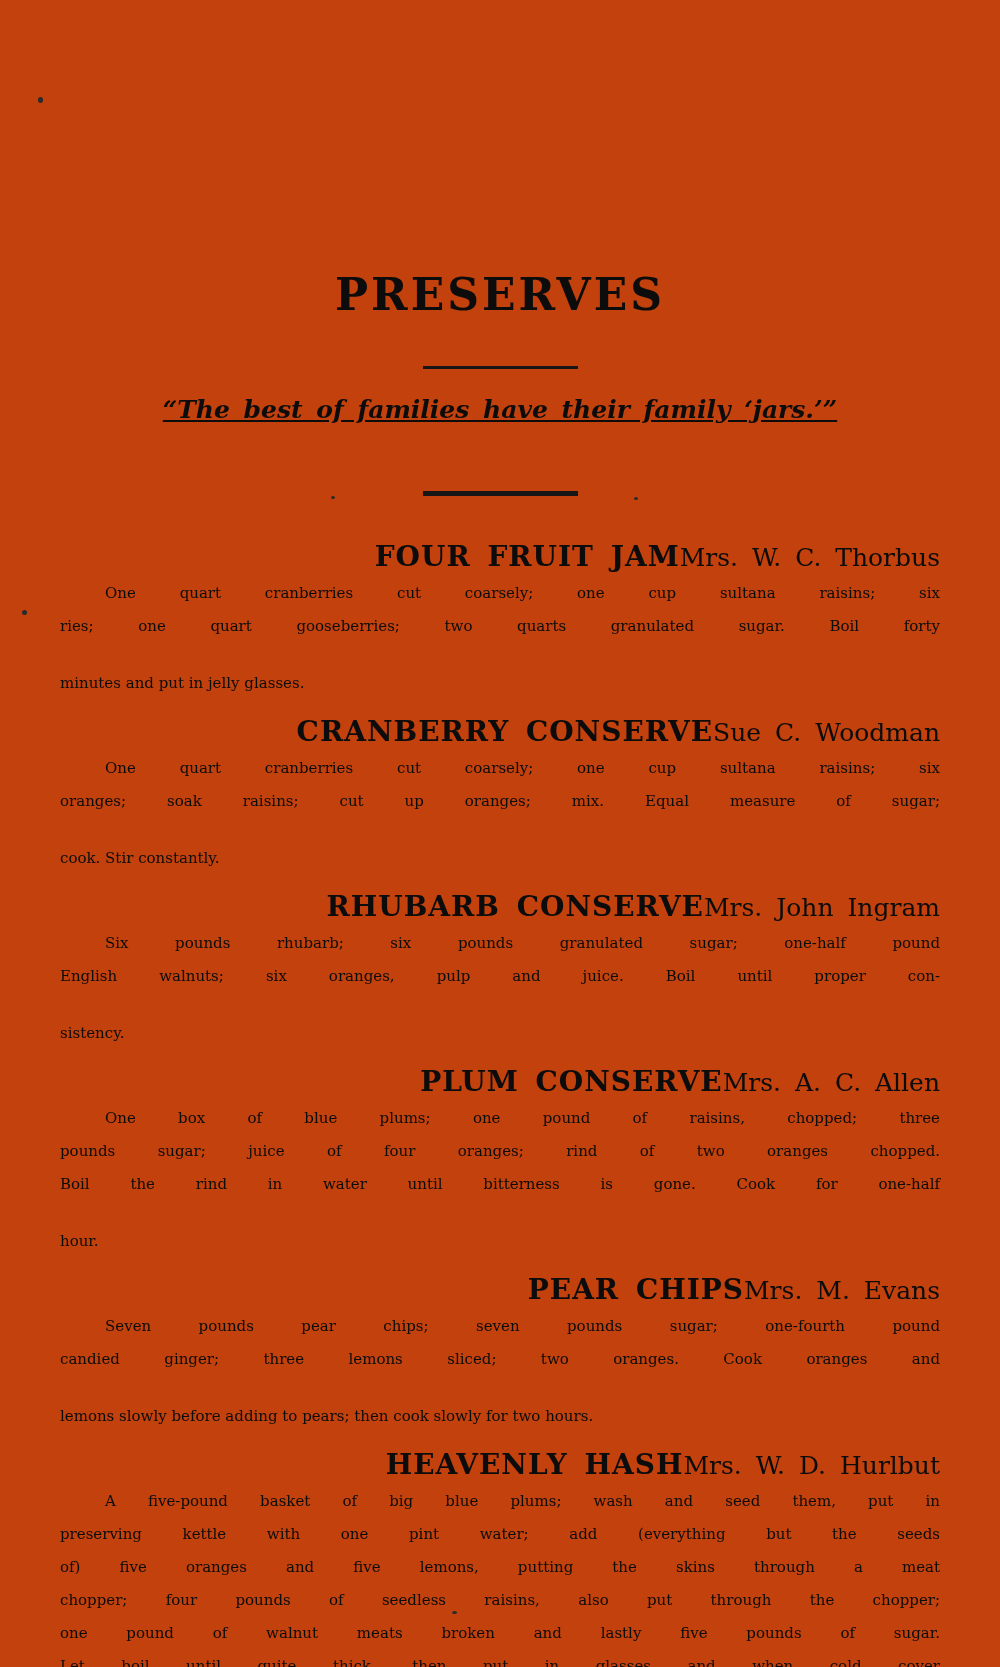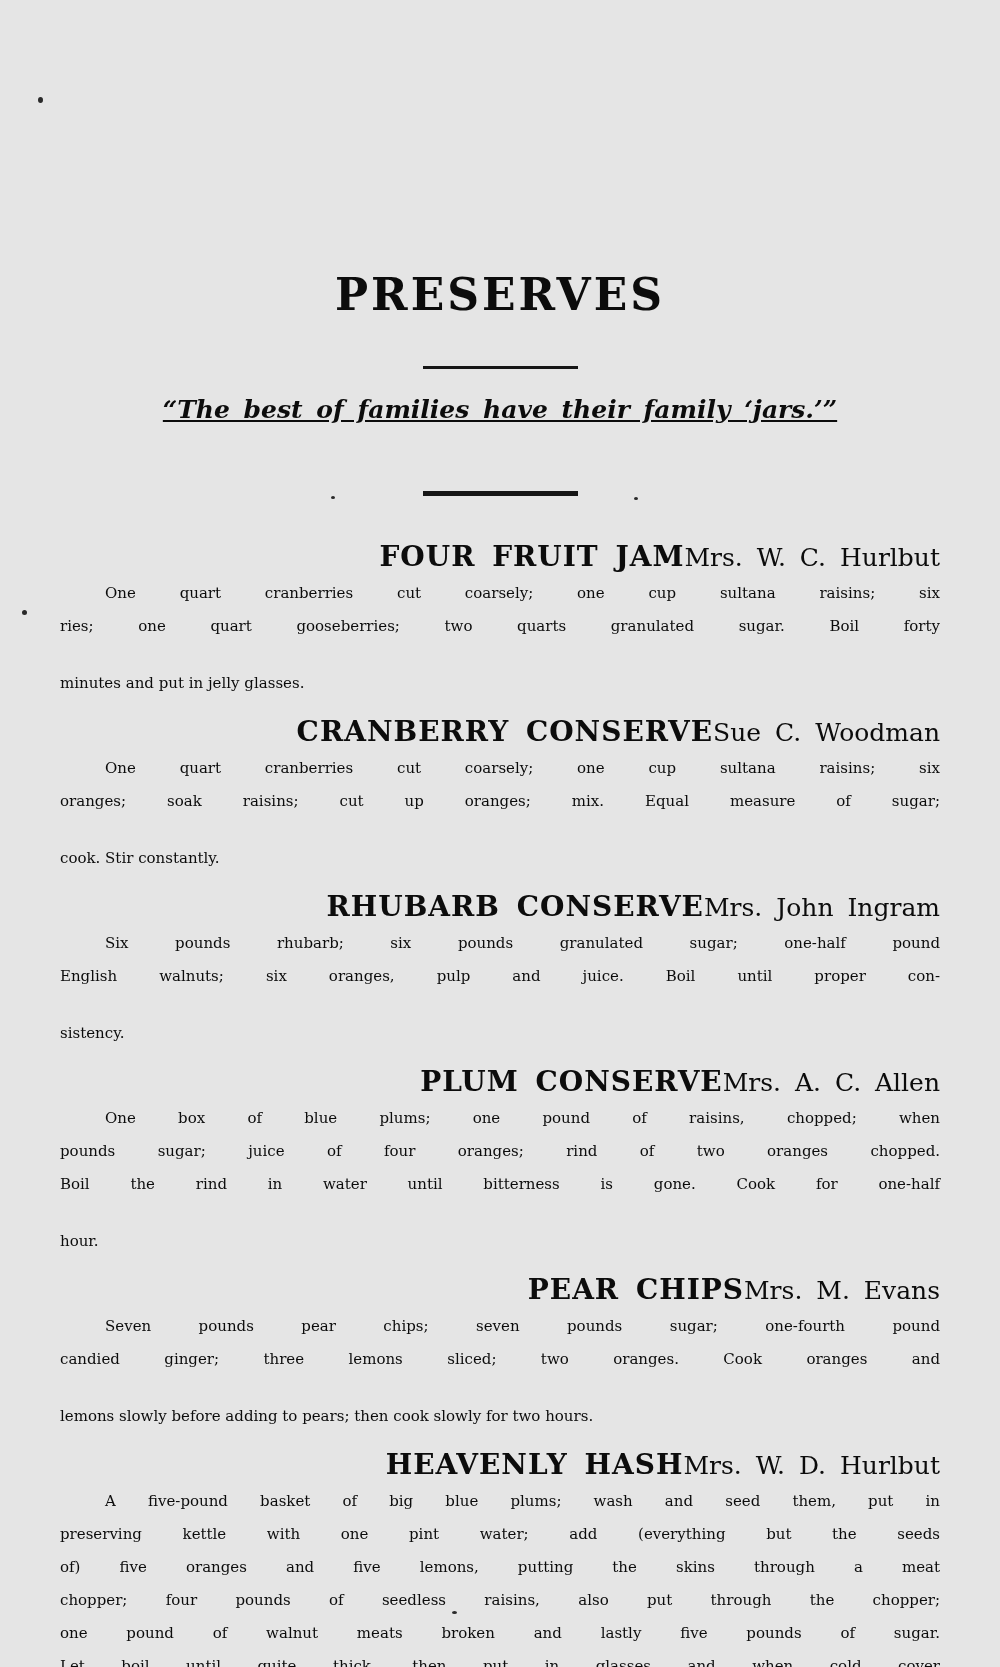--- a/index.html
+++ b/index.html
@@ -5,21 +5,21 @@
   html, body {
     margin: 0;
     padding: 0;
     background: #ffffff;
   }
   .page {
     position: relative;
     width: 1000px;
     height: 1667px;
     margin: 0 auto;
-    background: #e5e5e5;
+    background: #c2410c;
     color: #0c0c0c;
     font-family: "DejaVu Serif", serif;
     overflow: hidden;
     box-sizing: border-box;
     padding: 270px 60px 0 60px;
   }
   .title {
     margin: 0;
     text-align: center;
     font-size: 44px;
@@ -130,21 +130,21 @@
   <div class="rule rule-thin"></div>
 
   <div class="quote">“The best of families have their family ‘jars.’”</div>
 
   <div class="rule rule-thick"></div>
 
   <div class="recipes" id="recipes">
   <section class="recipe">
     <div class="recipe-header">
       <span class="recipe-title">FOUR FRUIT JAM</span>
-      <span class="recipe-author">Mrs. W. C. Hurlbut</span>
+      <span class="recipe-author">Mrs. W. C. Thorbus</span>
     </div>
     <div class="recipe-body">
           <div class="jline first">One quart cranberries cut coarsely; one cup sultana raisins; six</div>
           <div class="jline">ries; one quart gooseberries; two quarts granulated sugar. Boil forty</div>
           <div class="jline jline-last">minutes and put in jelly glasses.</div>
         </div>
   </section>
 
   <section class="recipe">
     <div class="recipe-header">
@@ -169,21 +169,21 @@
           <div class="jline jline-last">sistency.</div>
         </div>
   </section>
 
   <section class="recipe">
     <div class="recipe-header">
       <span class="recipe-title">PLUM CONSERVE</span>
       <span class="recipe-author">Mrs. A. C. Allen</span>
     </div>
     <div class="recipe-body">
-          <div class="jline first">One box of blue plums; one pound of raisins, chopped; when</div>
+          <div class="jline first">One box of blue plums; one pound of raisins, chopped; three</div>
           <div class="jline">pounds sugar; juice of four oranges; rind of two oranges chopped.</div>
           <div class="jline">Boil the rind in water until bitterness is gone. Cook for one-half</div>
           <div class="jline jline-last">hour.</div>
         </div>
   </section>
 
   <section class="recipe">
     <div class="recipe-header">
       <span class="recipe-title">PEAR CHIPS</span>
       <span class="recipe-author">Mrs. M. Evans</span>

